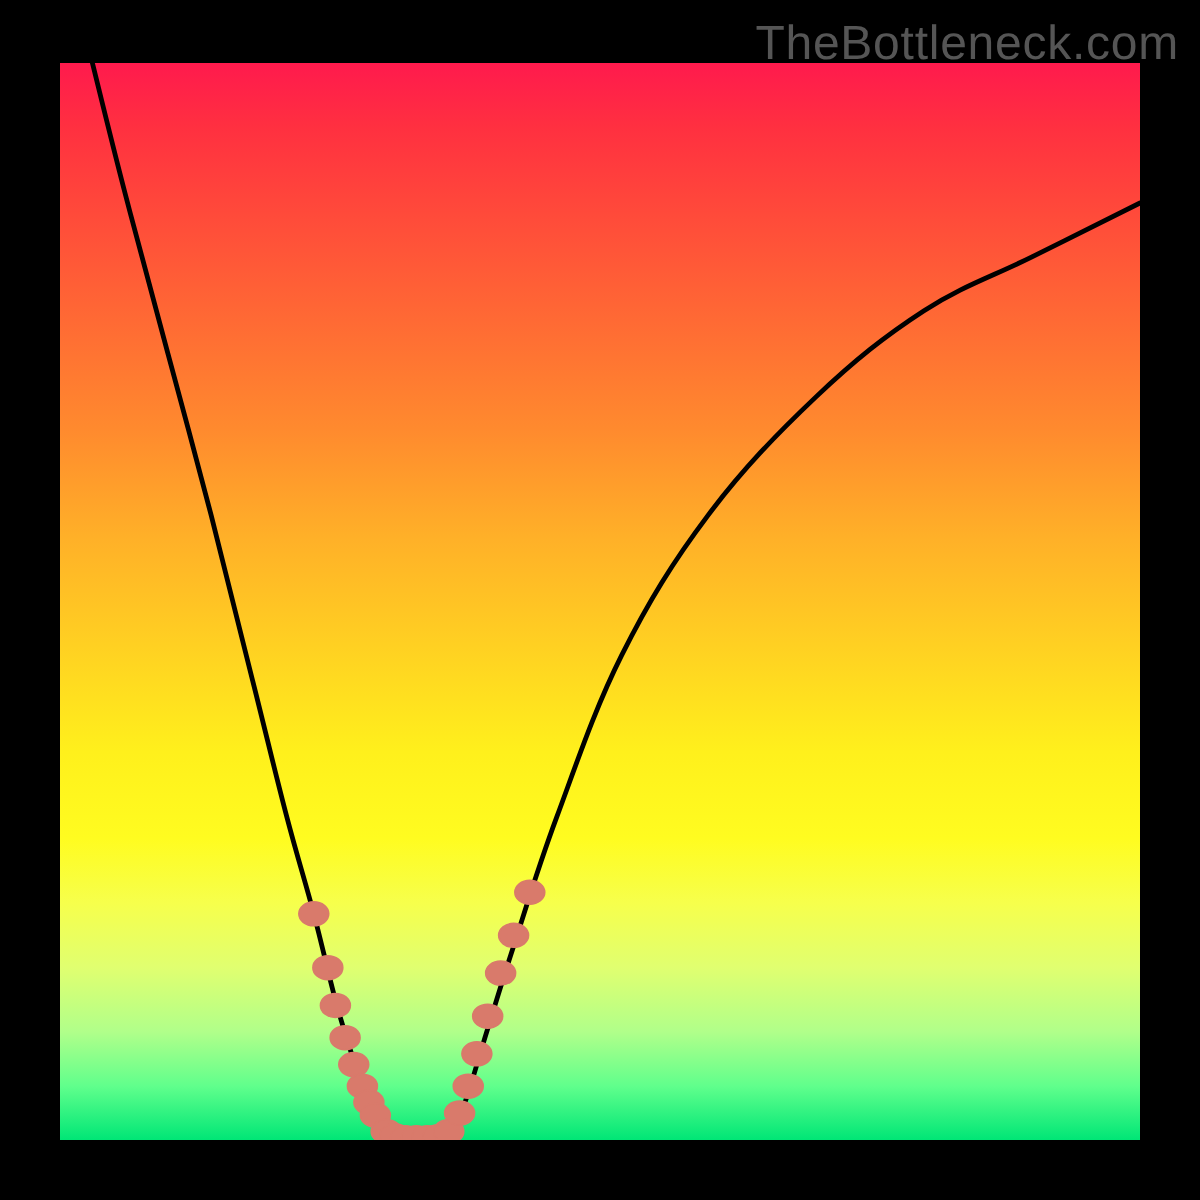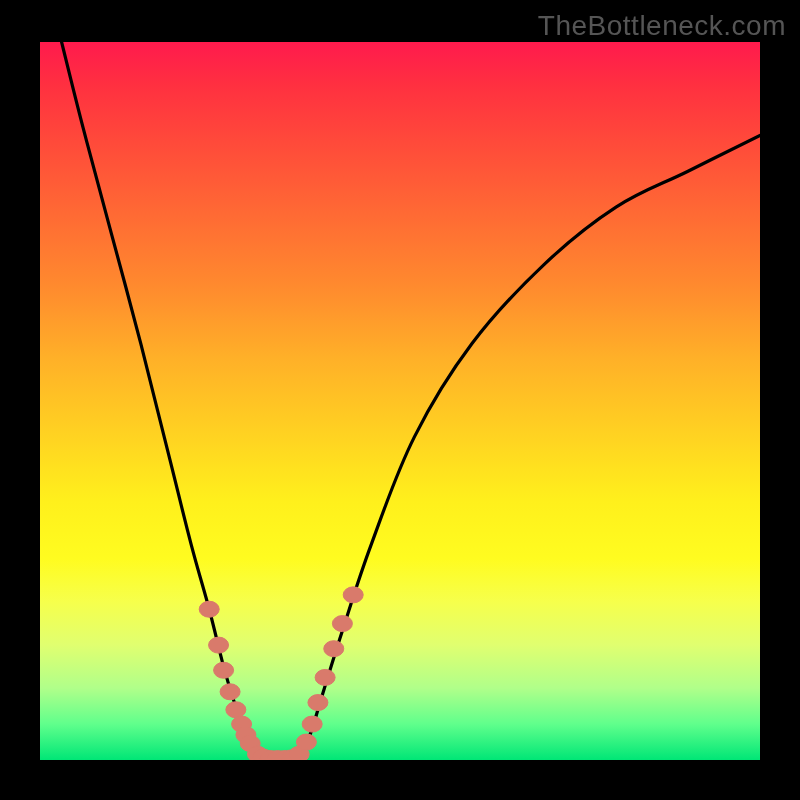--- a/index.html
+++ b/index.html
@@ -38,21 +38,21 @@
       #e0ff70 84%,
       #b0ff8a 90%,
       #60ff8c 95%,
       #00e676 100%
     );
   }
   .watermark {
     position: absolute;
     top: 10px;
     right: 14px;
-    font-size: 28px;
+    font-size: 32px;
     color: #555;
     letter-spacing: 0.5px;
     user-select: none;
   }
   svg.overlay {
     position: absolute;
     left: 40px;
     top: 42px;
     width: 720px;
     height: 718px;

